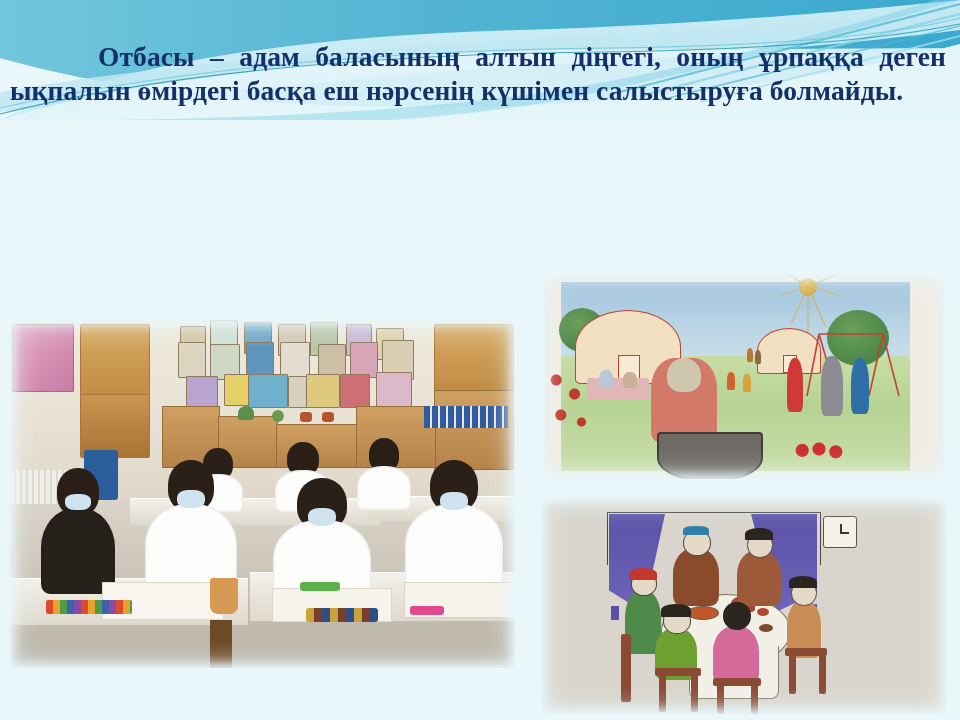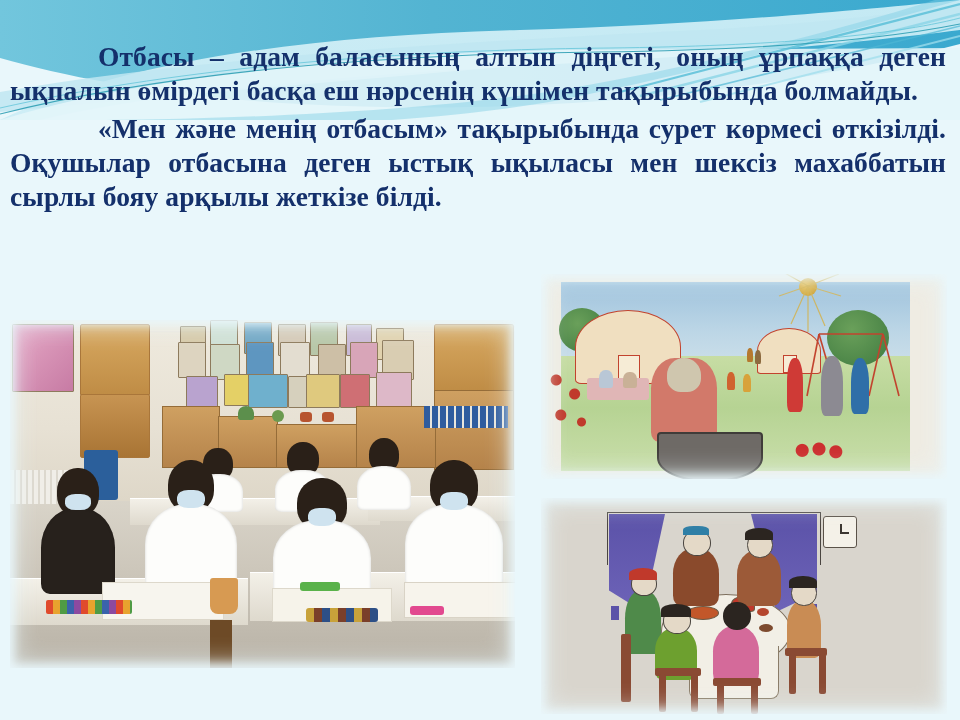--- a/index.html
+++ b/index.html
@@ -122,22 +122,21 @@
       <path d="M960,36 L700,102" stroke="#9fdeec" stroke-width="2" fill="none" opacity=".75"></path>
 
       <path d="M960,0 C840,34 700,72 560,100 C420,126 200,132 0,126 L0,120 C210,122 420,112 560,90 C700,66 850,28 960,-8 Z" fill="#7fcfe4" opacity=".45"></path>
 
       <path d="M0,114 C150,76 360,54 600,52 C760,50 880,40 960,24" stroke="#2f9fb4" stroke-width="1.1" fill="none" opacity=".9"></path>
       <path d="M0,108 C160,72 370,50 610,48 C770,46 890,36 960,18" stroke="#64c6da" stroke-width="1" fill="none" opacity=".8"></path>
     </svg>
   </div>
 
   <div id="text-block">
-    <p class="para">Отбасы – адам баласының алтын діңгегі, оның ұрпаққа деген ықпалын өмірдегі басқа еш нәрсенің күшімен тақырыбында болмайды.</p>
-    <p class="para">«Мен және менің отбасым» тақырыбында сурет көрмесі өткізілді. Оқушылар отбасына деген ыстық ықыласы мен шексіз махаббатын сырлы бояу арқылы жеткізе білді.</p>
+    <p class="para">Отбасы – адам баласының алтын діңгегі, оның ұрпаққа деген ықпалын өмірдегі басқа еш нәрсенің күшімен салыстыруға болмайды.</p>
   </div>
 
   <div class="photo" id="photo-classroom">
     <div class="inner">
       <div class="room-wall"></div>
       <div class="room-floorwall"></div>
 
       <div class="frame" style="left:2px;top:4px;width:60px;height:66px;background:linear-gradient(135deg,#e6a9c6,#c77ba4);"></div>
 
       <div class="cab" style="left:70px;top:4px;width:68px;height:70px;"></div>

